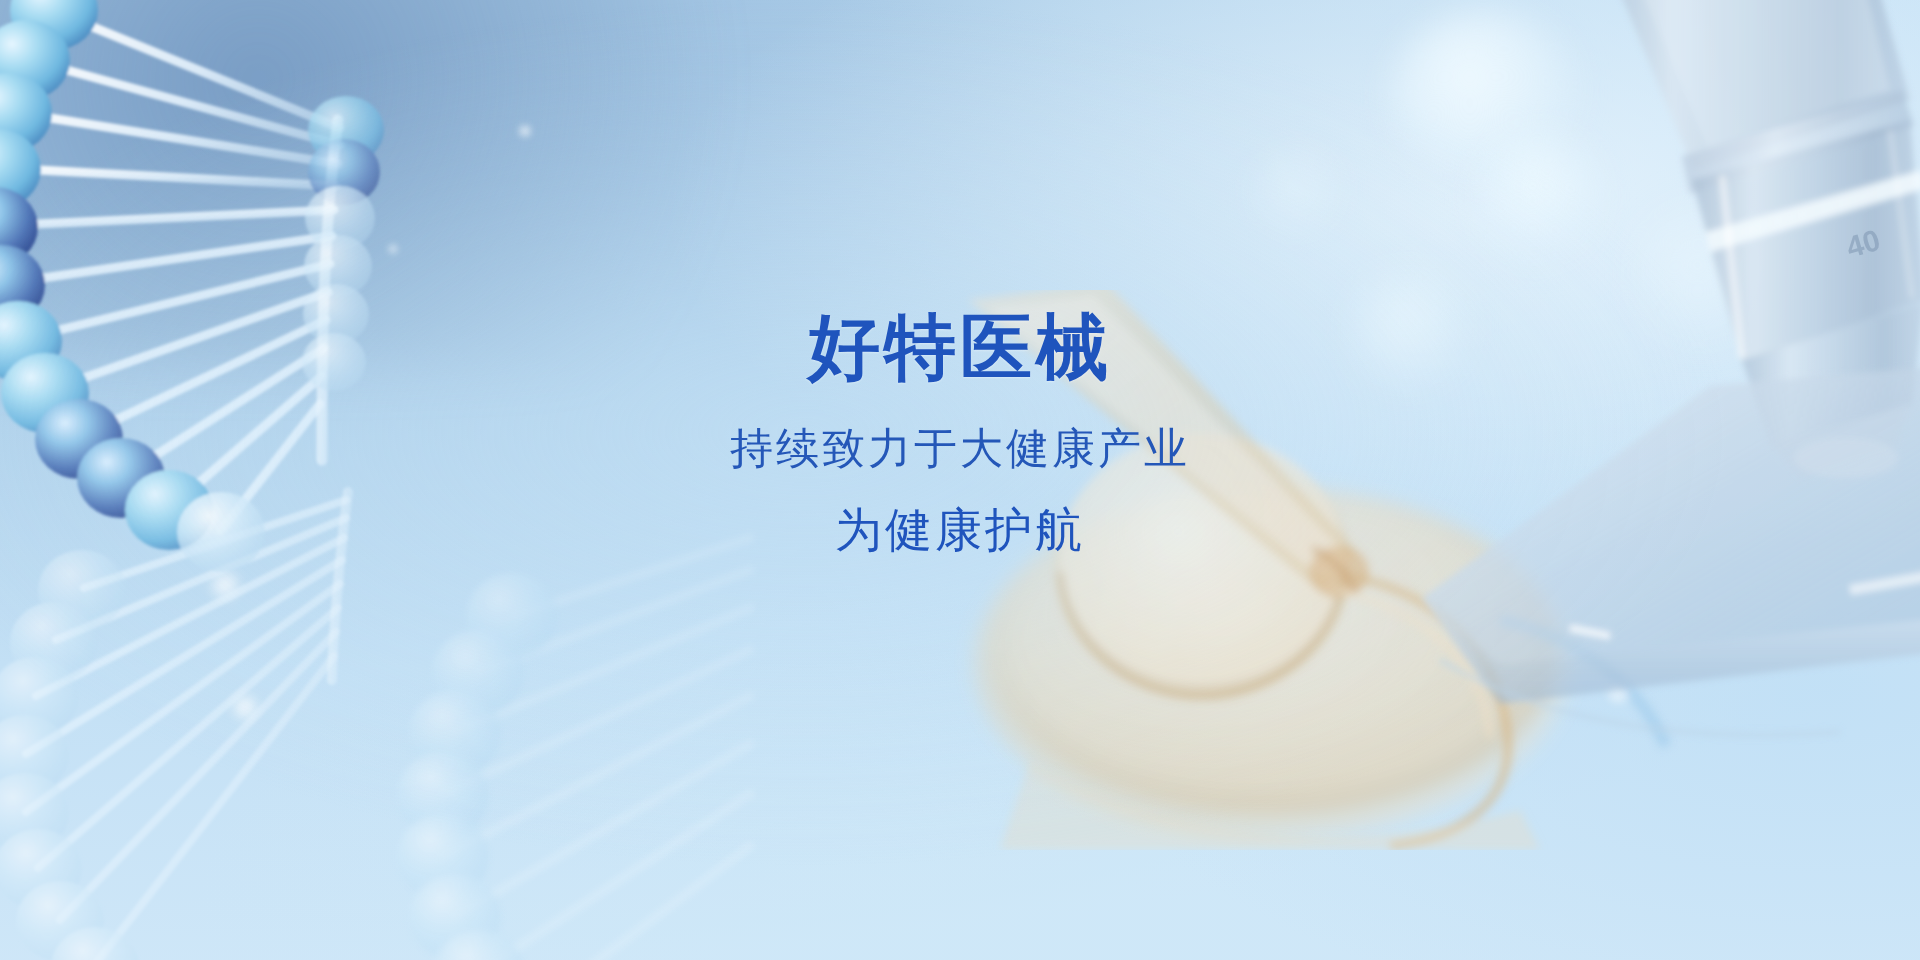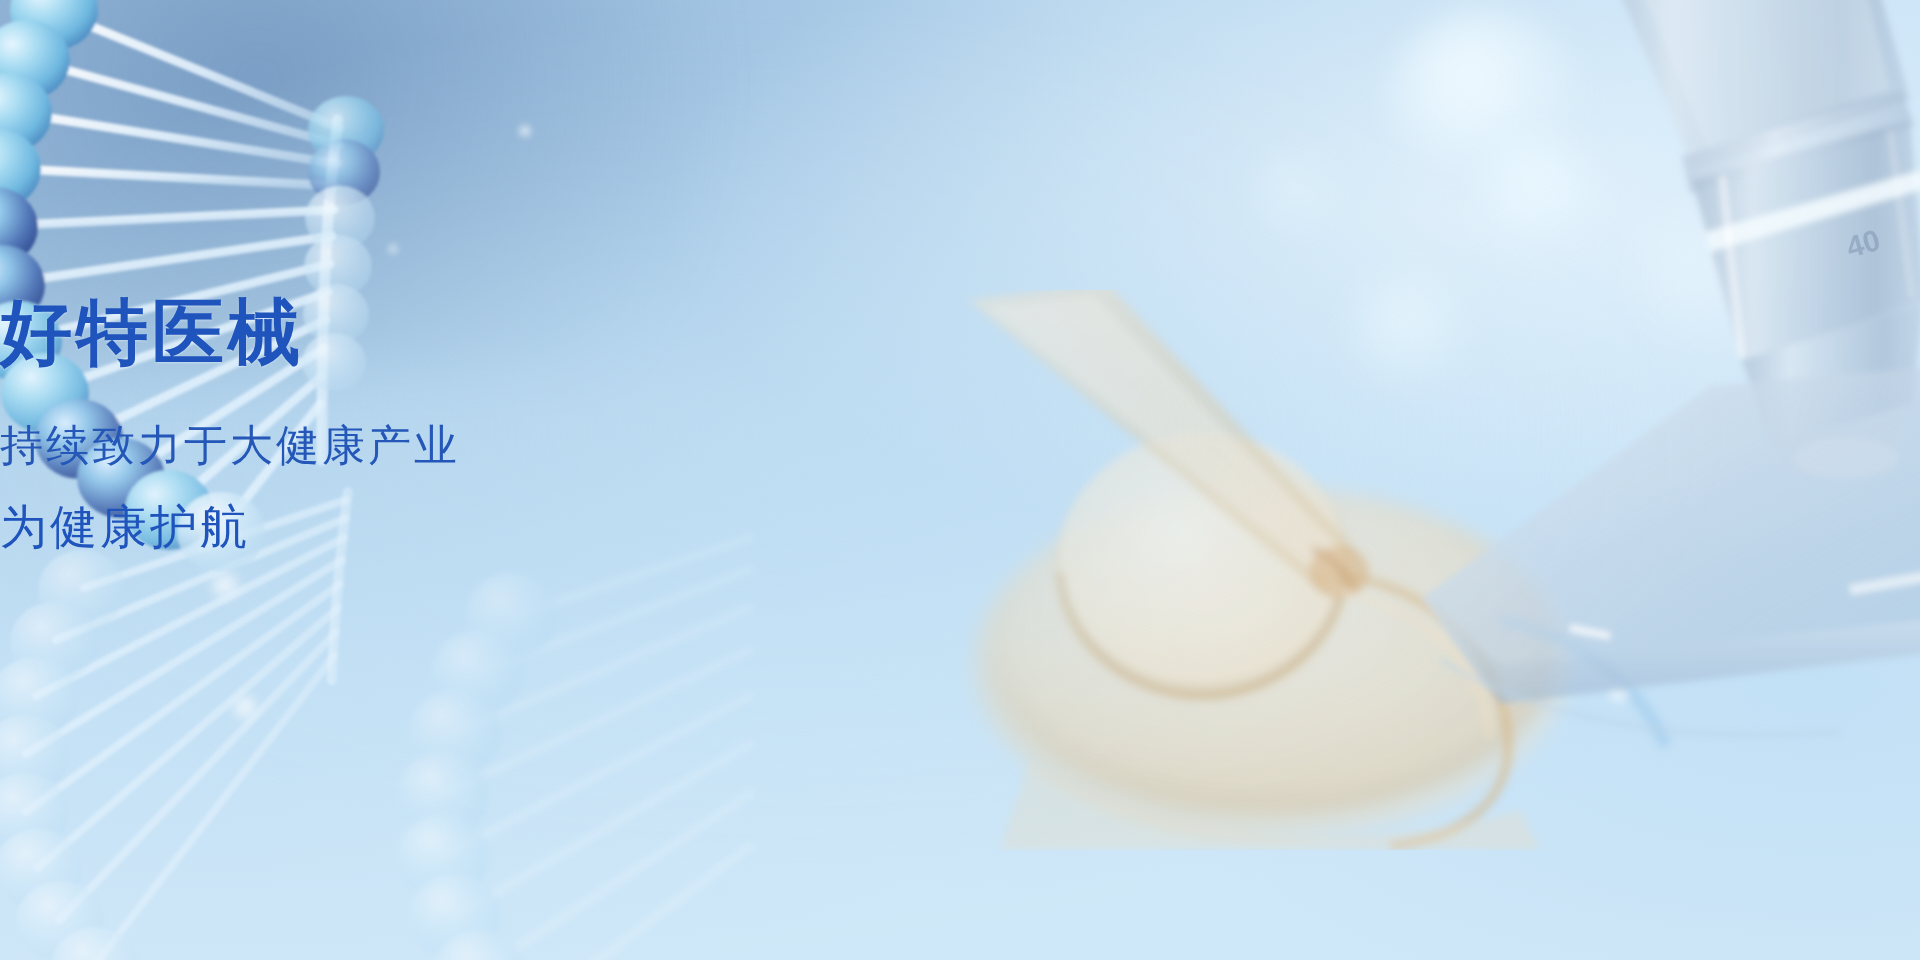--- a/index.html
+++ b/index.html
@@ -66,35 +66,35 @@
   .veil{
     position:absolute; inset:0;
     background:
       radial-gradient(62% 58% at 42% 45%, rgba(197,226,246,.55) 0%, rgba(197,226,246,.18) 52%, rgba(197,226,246,0) 78%);
     pointer-events:none;
   }
 
   
   .content{
     position:absolute;
-    left:0; top:296px;
+    left:0; top:311px;
     width:1920px;
-    text-align:left;
+    text-align:center;
     z-index:40;
   }
   .brand-title{
     font-size:72px;
     font-weight:bold;
     color:#1f54bd;
     letter-spacing:4px;
     line-height:1.0;
     text-shadow:0 1px 2px rgba(255,255,255,.35);
   }
   .tagline{
-    margin-top:56px;
+    margin-top:44px;
     font-size:43px;
     font-weight:normal;
     color:#2457b8;
     letter-spacing:3px;
     line-height:1.0;
   }
   .slogan{
     margin-top:36px;
     font-size:47px;
     font-weight:normal;

